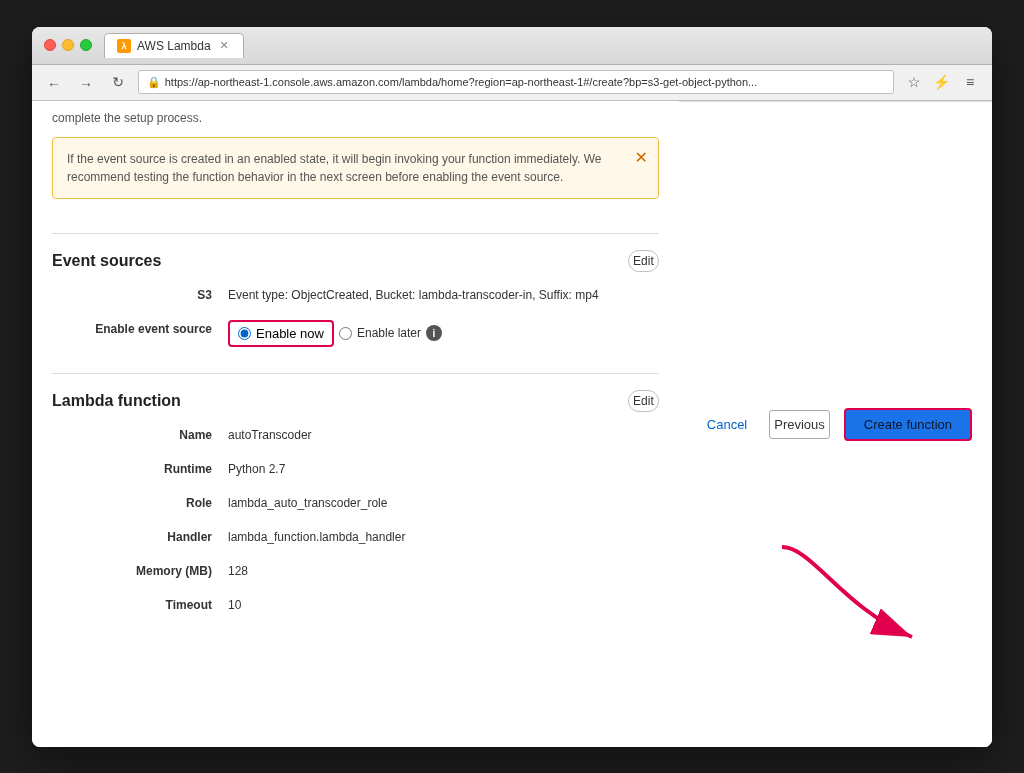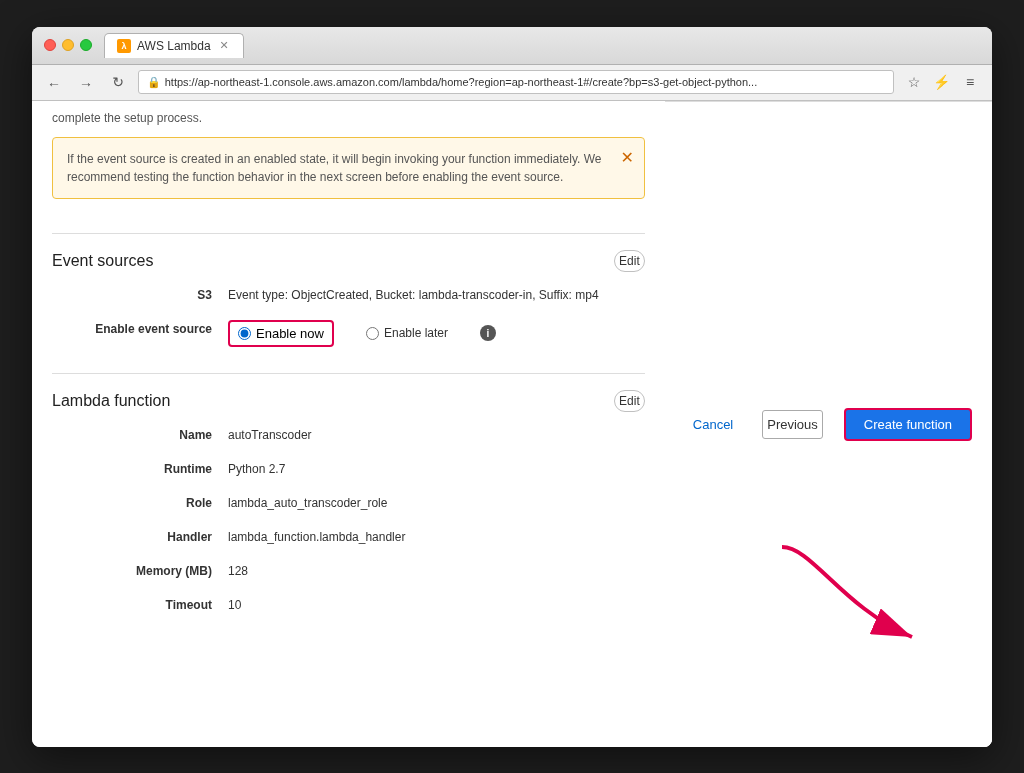--- a/index.html
+++ b/index.html
@@ -212,21 +212,21 @@
 
     .section-header {
       display: flex;
       align-items: center;
       justify-content: space-between;
       margin-bottom: 14px;
     }
 
     .section-title {
       font-size: 16px;
-      font-weight: 400;
+      font-weight: 700;
       color: #222;
     }
 
     .edit-btn {
       background: white;
       border: 1px solid #c0c0c0;
       border-radius: 11px;
       padding: 3px 4px;
       font-size: 12px;
       color: #333;
@@ -256,21 +256,21 @@
       margin-left: 16px;
       font-size: 12px;
       color: #333;
       padding-top: 2px;
     }
 
     
     .radio-group {
       display: flex;
       align-items: center;
-      gap: 32px;
+      gap: 5px;
       margin-left: 16px;
     }
 
     .radio-option {
       display: flex;
       align-items: center;
       gap: 5px;
       font-size: 12px;
       color: #333;
     }
@@ -303,21 +303,21 @@
       font-weight: bold;
     }
 
     
     .action-bar {
       border-top: 1px solid #ddd;
       padding: 14px 20px;
       display: flex;
       justify-content: flex-end;
       align-items: center;
-      gap: 21px;
+      gap: 14px;
       background: white;
       flex-shrink: 0;
     }
 
     .btn-cancel {
       background: none;
       border: none;
       color: #0066cc;
       font-size: 13px;
       cursor: pointer;
@@ -333,21 +333,21 @@
       color: #333;
       cursor: pointer;
     }
 
     .btn-create {
       background: #1a73e8;
       border: 2px solid #e0004d;
       border-radius: 4px;
       padding: 7px 18px;
       font-size: 13px;
-      color: #ffffff;
+      color: #0f172a;
       cursor: pointer;
       font-weight: 500;
     }
 
     
     .page-body {
       position: relative;
       flex: 1;
       display: flex;
       flex-direction: column;

